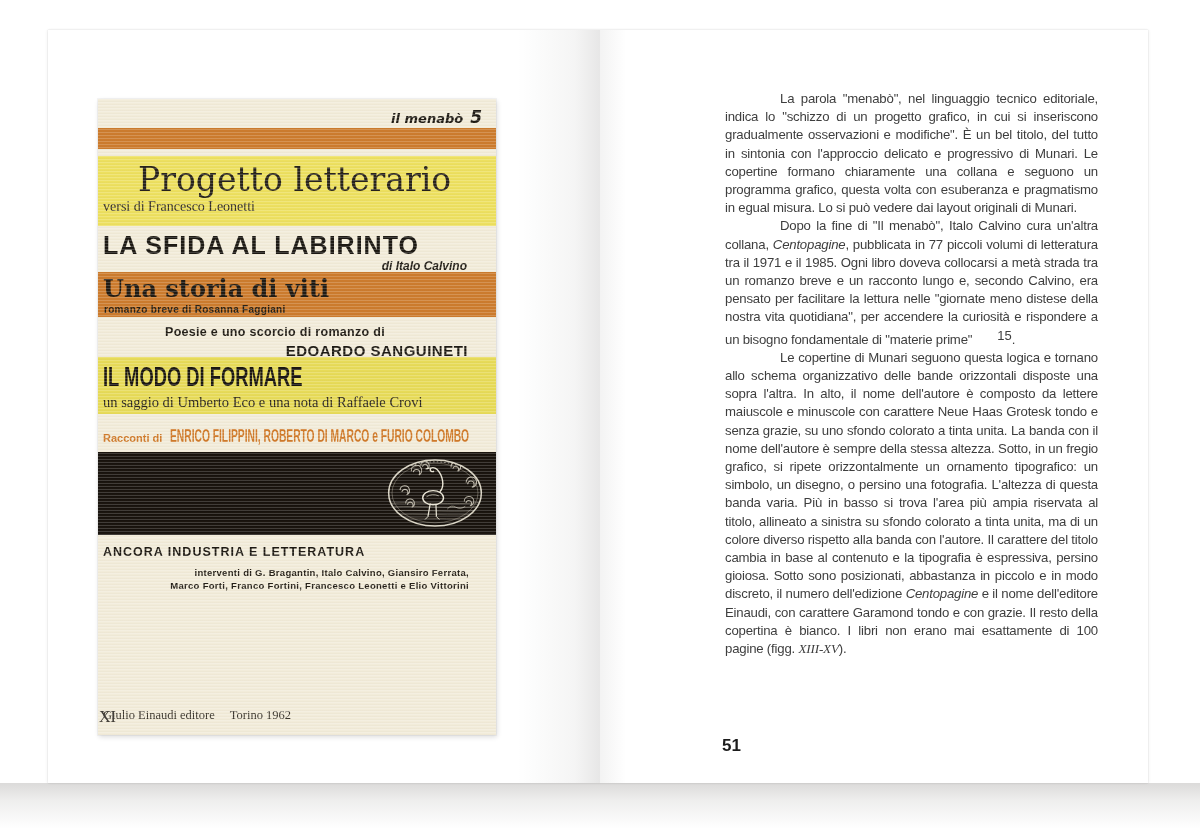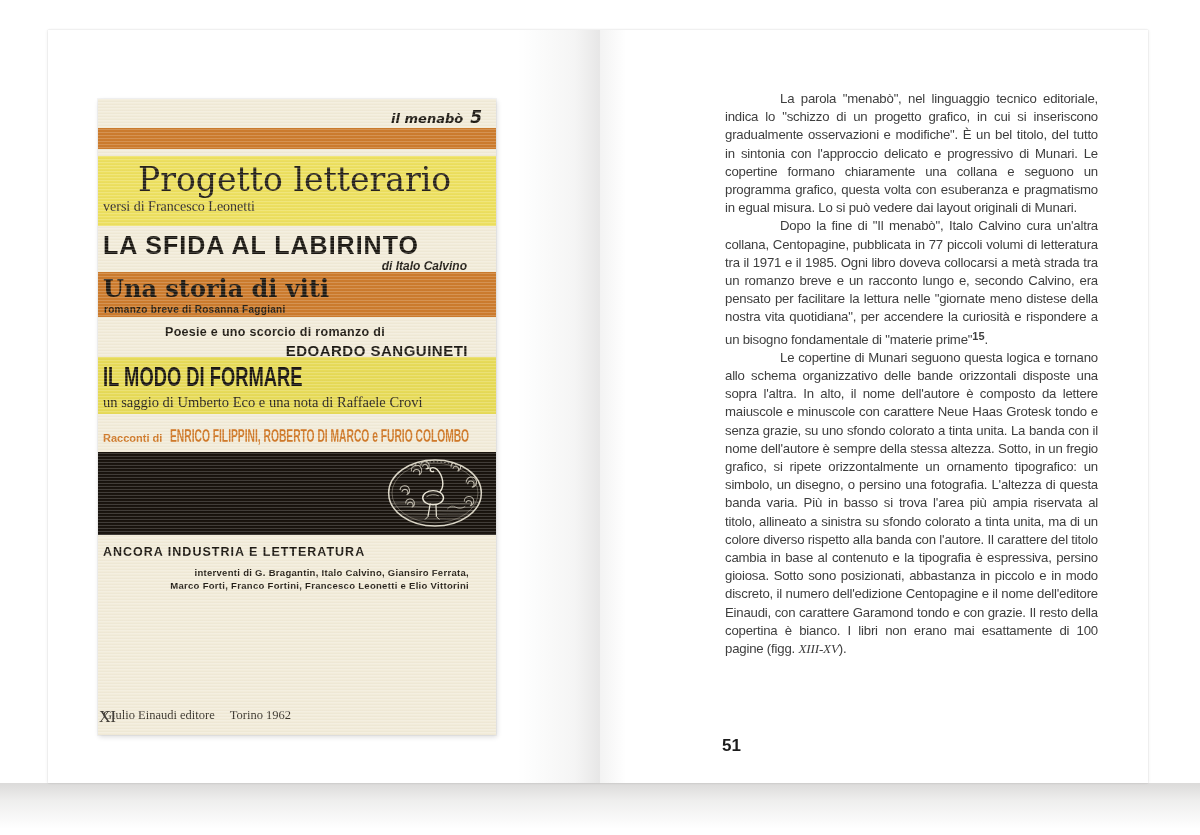--- a/index.html
+++ b/index.html
@@ -82,23 +82,23 @@
     position:absolute;left:51px;top:678px;
     font-family:"Liberation Serif",serif;font-size:16px;color:#3f3b35;text-align:right;
   }
   
   .textblock{
     position:absolute;left:125px;top:60px;width:373px;
     font-family:"Liberation Sans",sans-serif;font-size:13.2px;line-height:18.2px;
     letter-spacing:-.2px;color:#3e3e3e;text-align:justify;
   }
   .para{margin:0;text-indent:55px;}
-  .seg-italic{}
+  .seg-italic{font-style:italic;}
   .seg-serif{font-family:"Liberation Serif",serif;font-style:italic;}
-  .seg-sup{font-size:11px;font-weight:bold;vertical-align:4px;letter-spacing:0;}
+  .seg-sup{font-size:13px;font-weight:normal;vertical-align:4px;letter-spacing:0;margin-left:25px;}
   .pagenum-right{
     position:absolute;left:122px;top:706px;
     font-family:"Liberation Sans",sans-serif;font-weight:bold;font-size:17px;color:#1c1c1c;
   }
 </style>
 </head>
 <body>
 
 <div class="spread">
 

